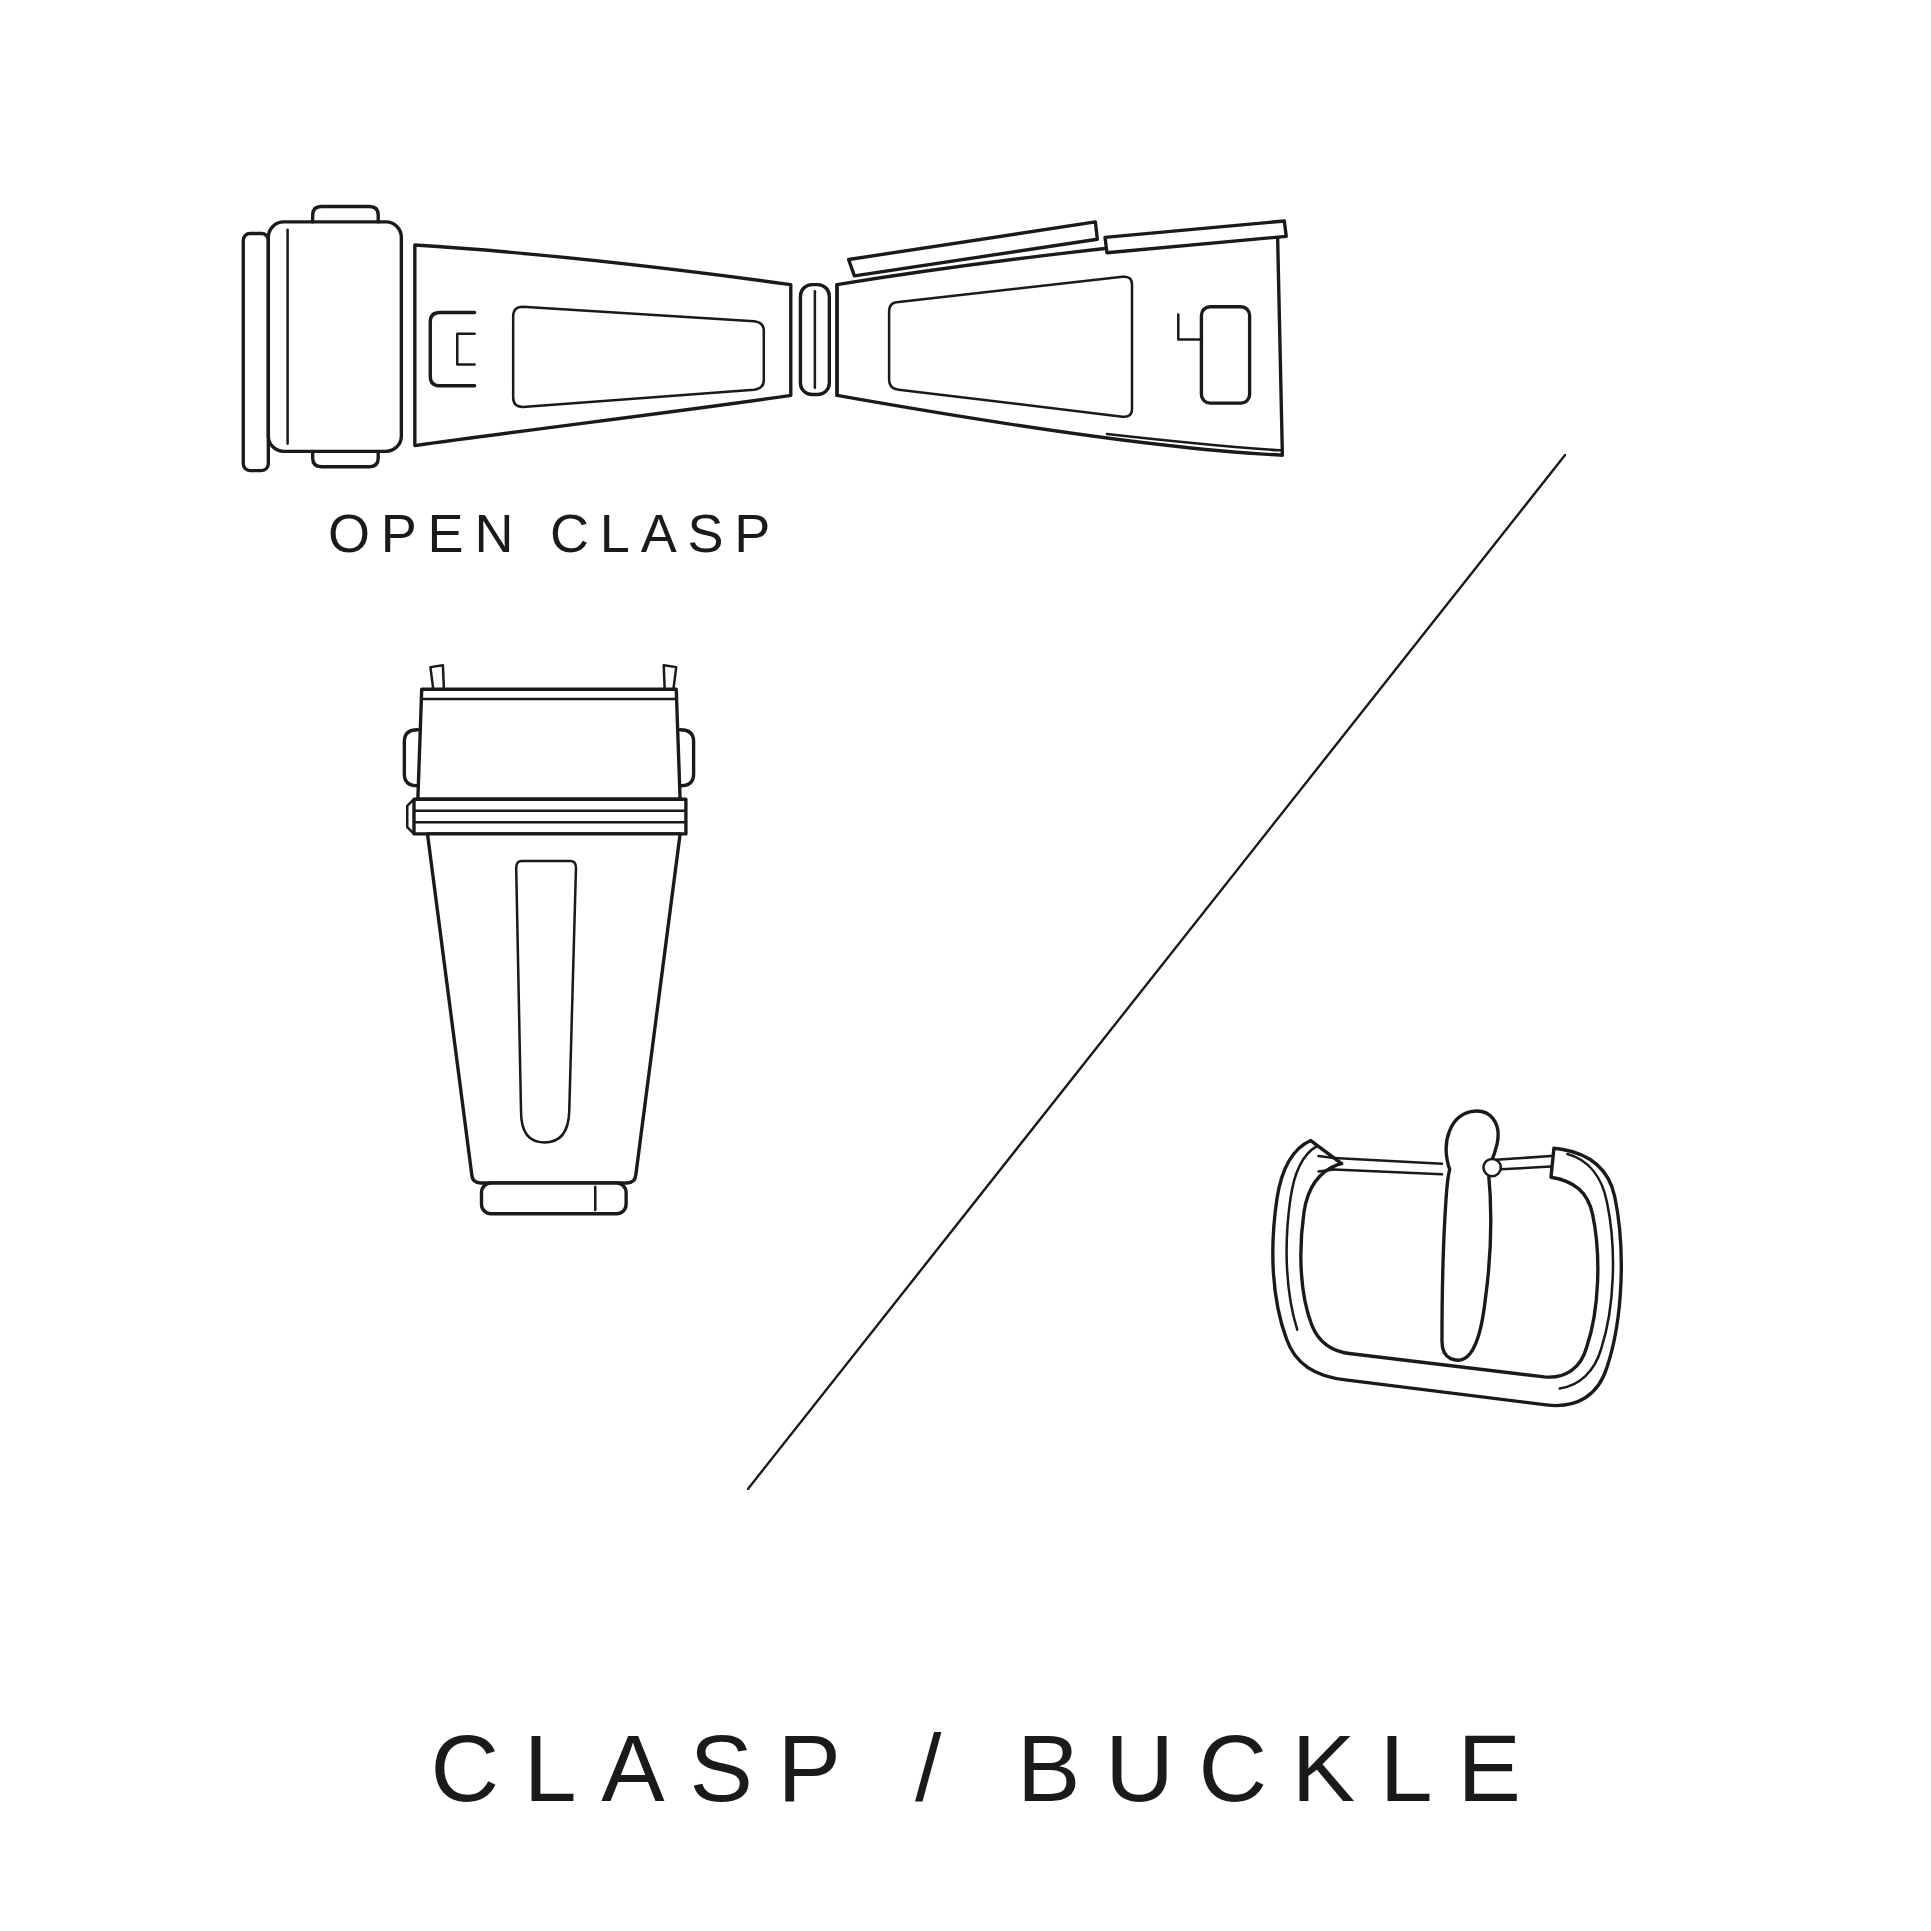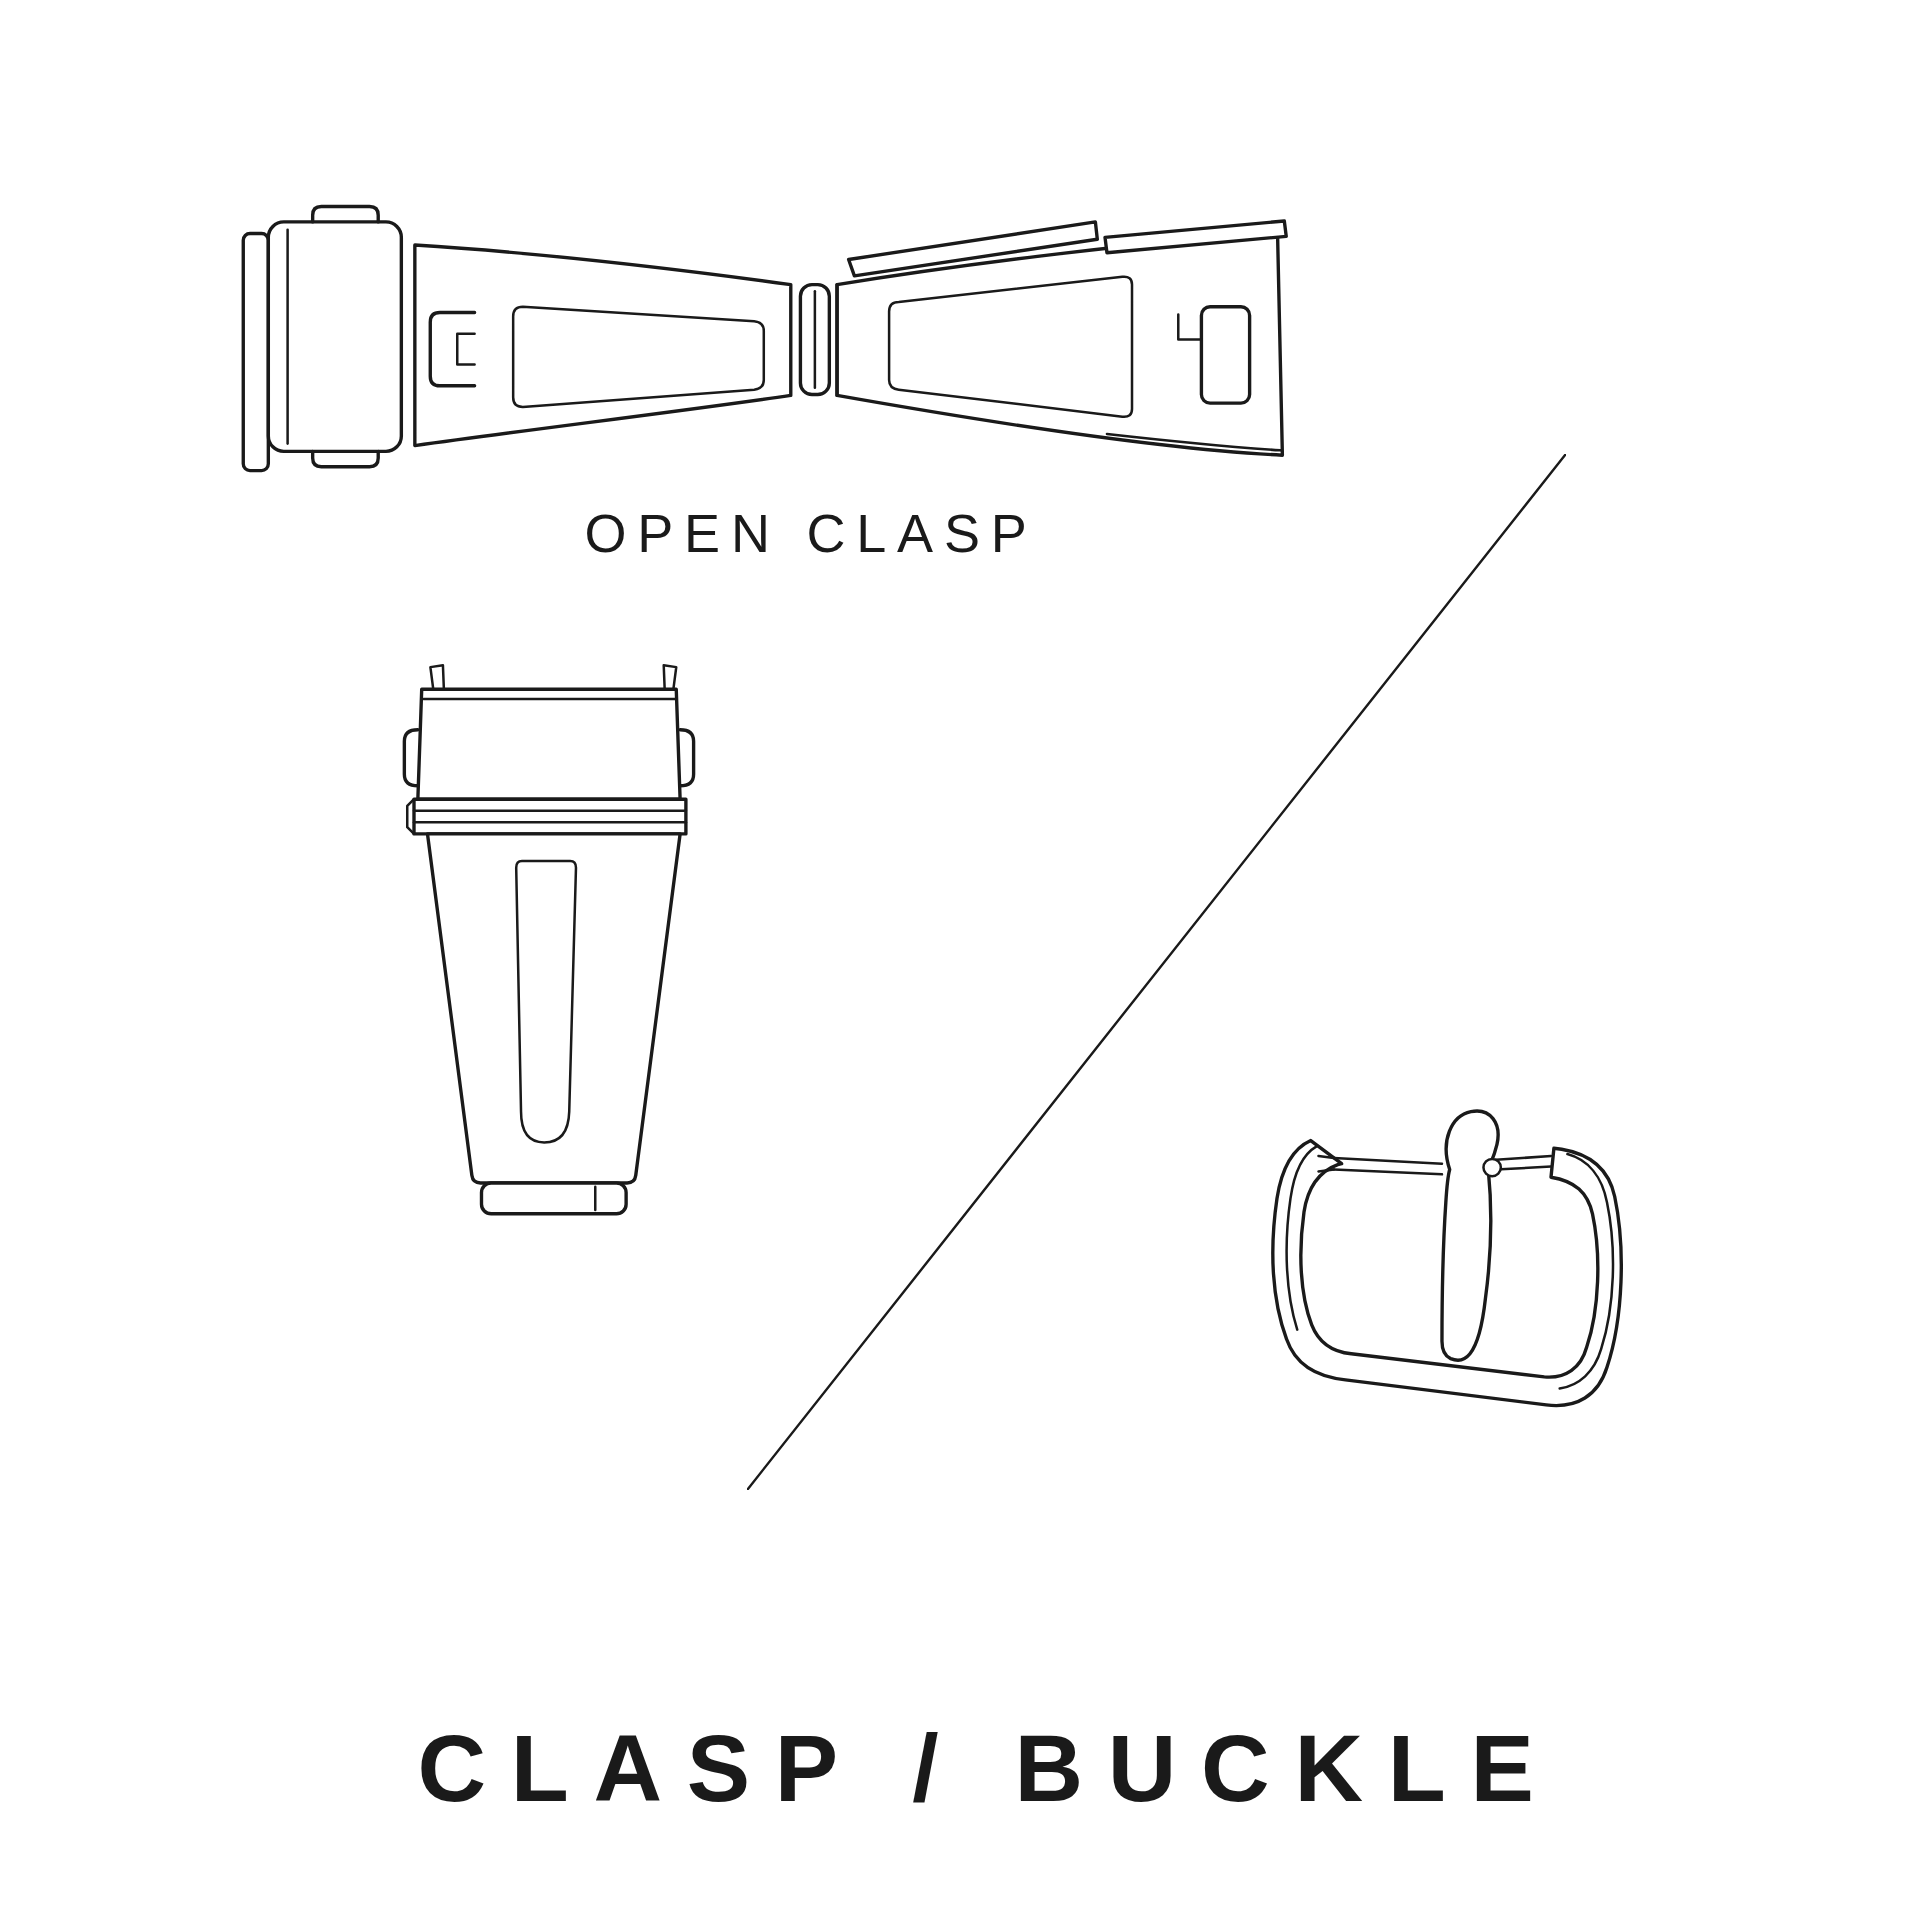--- a/index.html
+++ b/index.html
@@ -18,36 +18,35 @@
     stroke: var(--ink);
     stroke-width: 3.5;
     fill: none;
     stroke-linecap: round;
     stroke-linejoin: round;
   }
   svg .fillw { fill:#ffffff; }
   svg .thin { stroke-width: 2.6; }
   .label {
     position:absolute;
-    text-align:center;
     font-size:54px;
     line-height:1;
     letter-spacing:0.2em;
     font-weight:500;
     color: var(--ink);
     white-space:nowrap;
   }
   .title {
     position:absolute;
     left:0; width:1931px;
     text-align:center;
     font-size:95px;
     line-height:1;
     letter-spacing:0.26em;
-    font-weight:700;
+    font-weight:400;
     color: var(--ink);
     white-space:nowrap;
     padding-left:45px;
   }
 </style>
 </head>
 <body>
 
 <div class="canvas">
 

